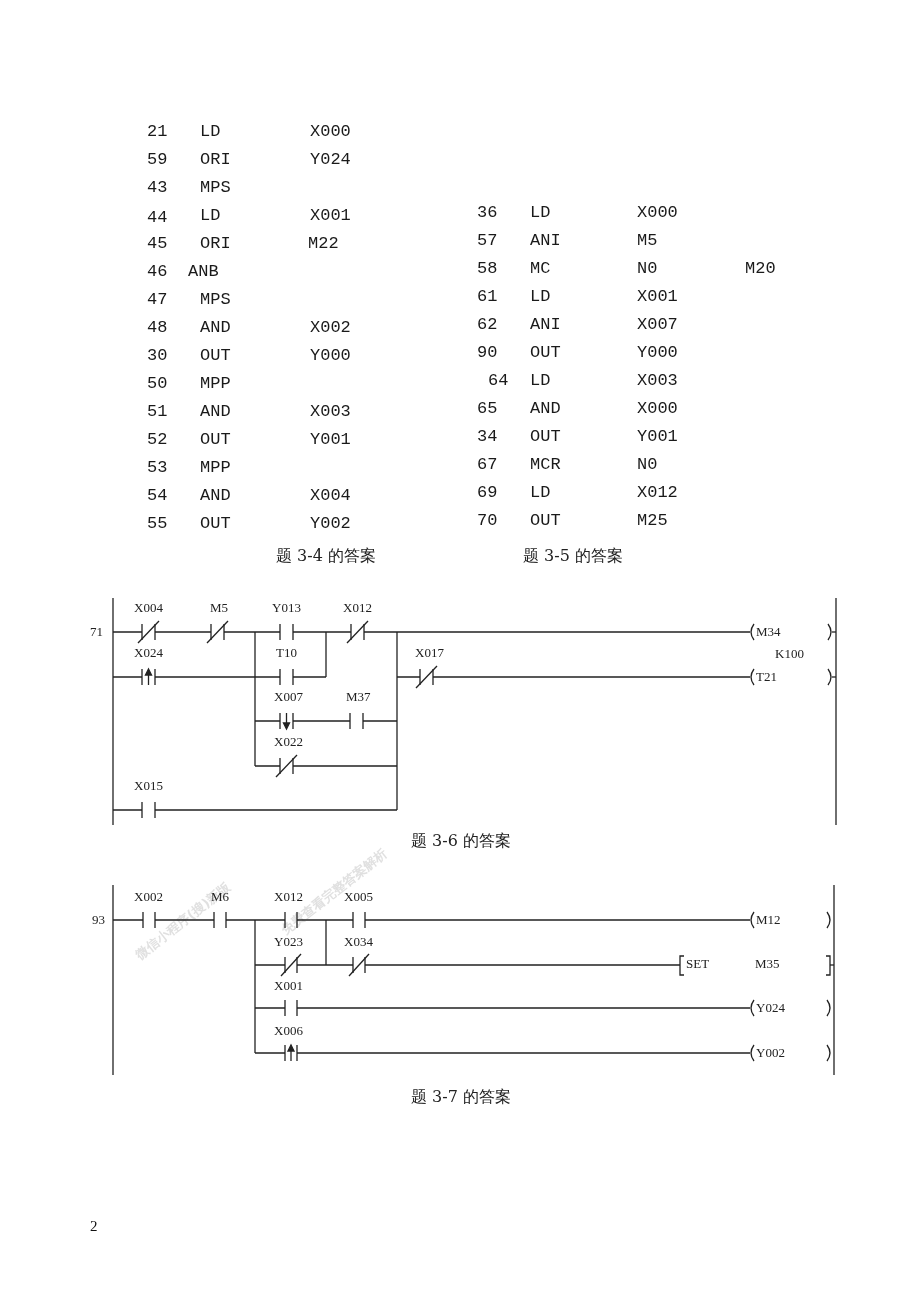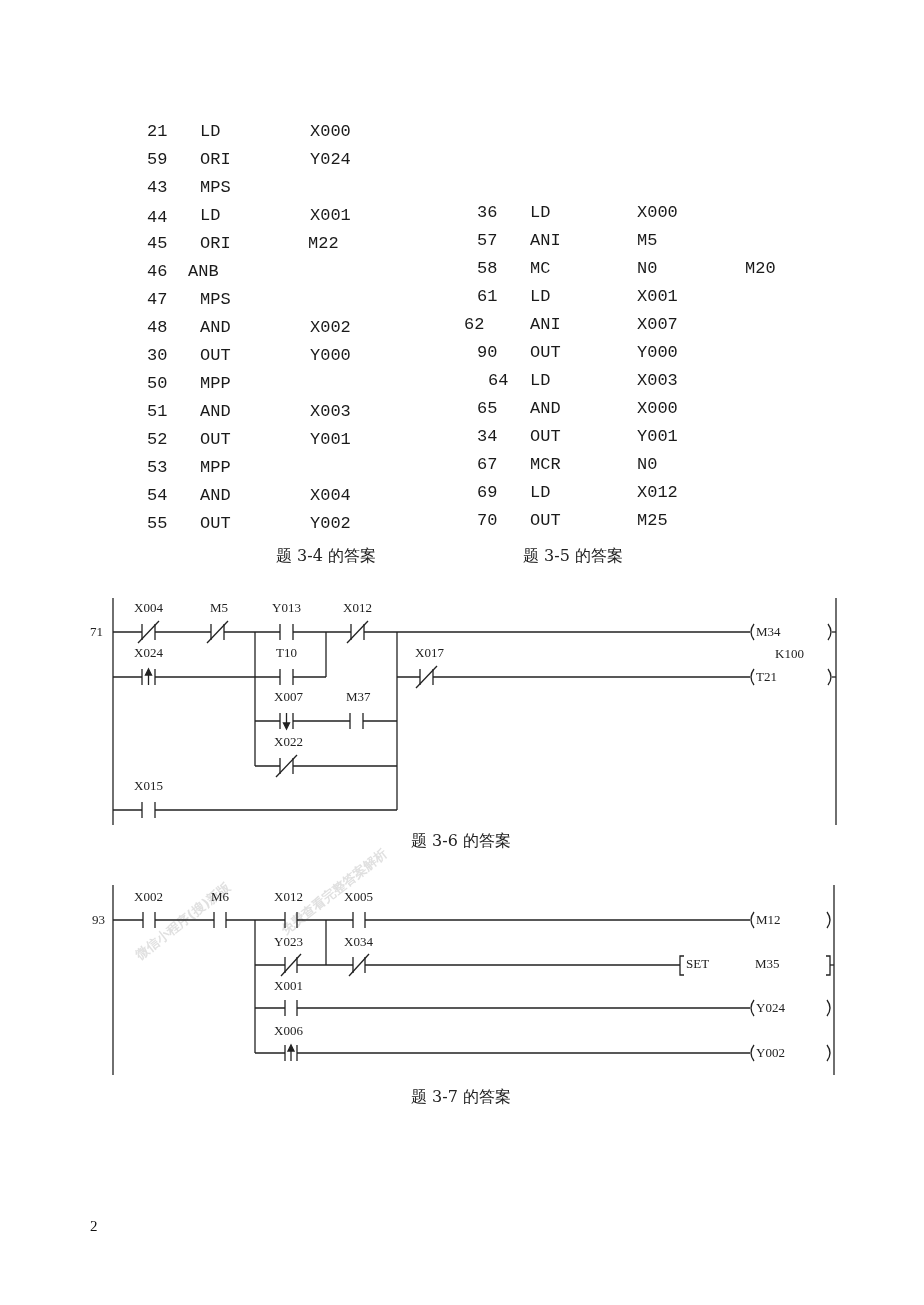--- a/index.html
+++ b/index.html
@@ -92,21 +92,21 @@
 
   <div class="code-cell" style="left:477px;top:259px">58</div>
   <div class="code-cell" style="left:530px;top:259px">MC</div>
   <div class="code-cell" style="left:637px;top:259px">N0</div>
   <div class="code-cell" style="left:745px;top:259px">M20</div>
 
   <div class="code-cell" style="left:477px;top:287px">61</div>
   <div class="code-cell" style="left:530px;top:287px">LD</div>
   <div class="code-cell" style="left:637px;top:287px">X001</div>
 
-  <div class="code-cell" style="left:464px;top:315px">62</div>
+  <div class="code-cell" style="left:477px;top:315px">62</div>
   <div class="code-cell" style="left:530px;top:315px">ANI</div>
   <div class="code-cell" style="left:637px;top:315px">X007</div>
 
   <div class="code-cell" style="left:477px;top:343px">90</div>
   <div class="code-cell" style="left:530px;top:343px">OUT</div>
   <div class="code-cell" style="left:637px;top:343px">Y000</div>
 
   <div class="code-cell" style="left:488px;top:371px">64</div>
   <div class="code-cell" style="left:530px;top:371px">LD</div>
   <div class="code-cell" style="left:637px;top:371px">X003</div>

